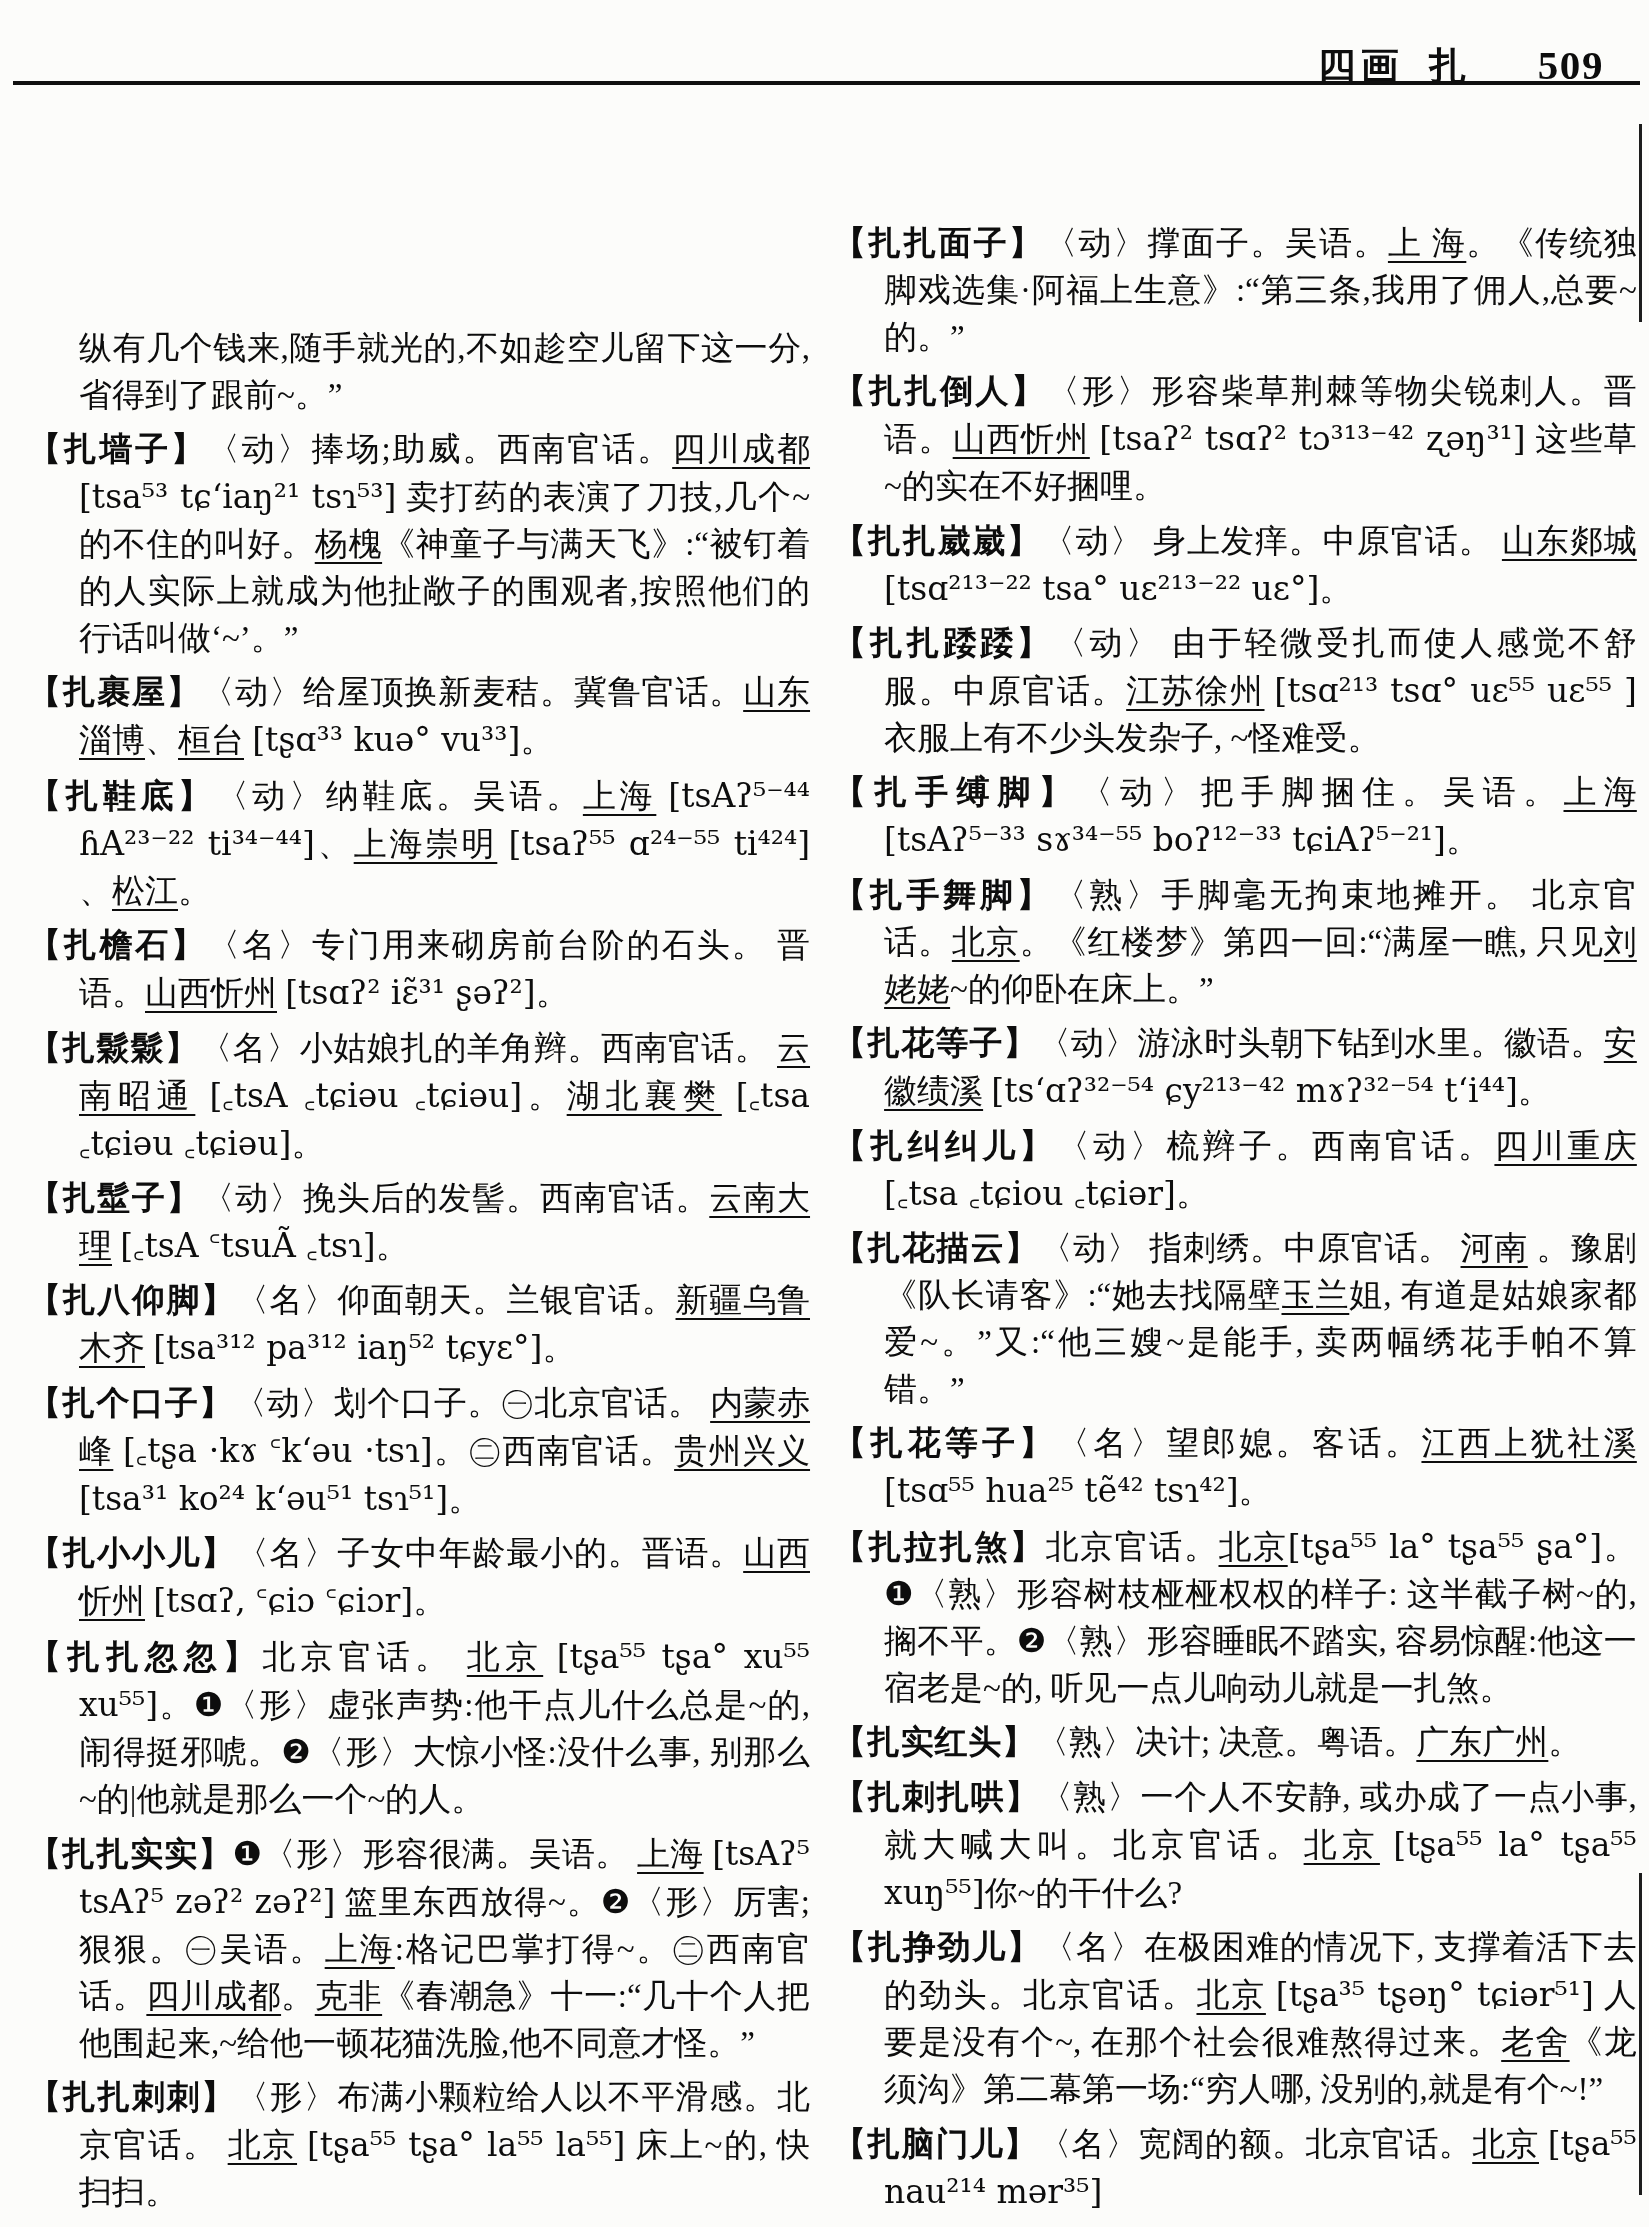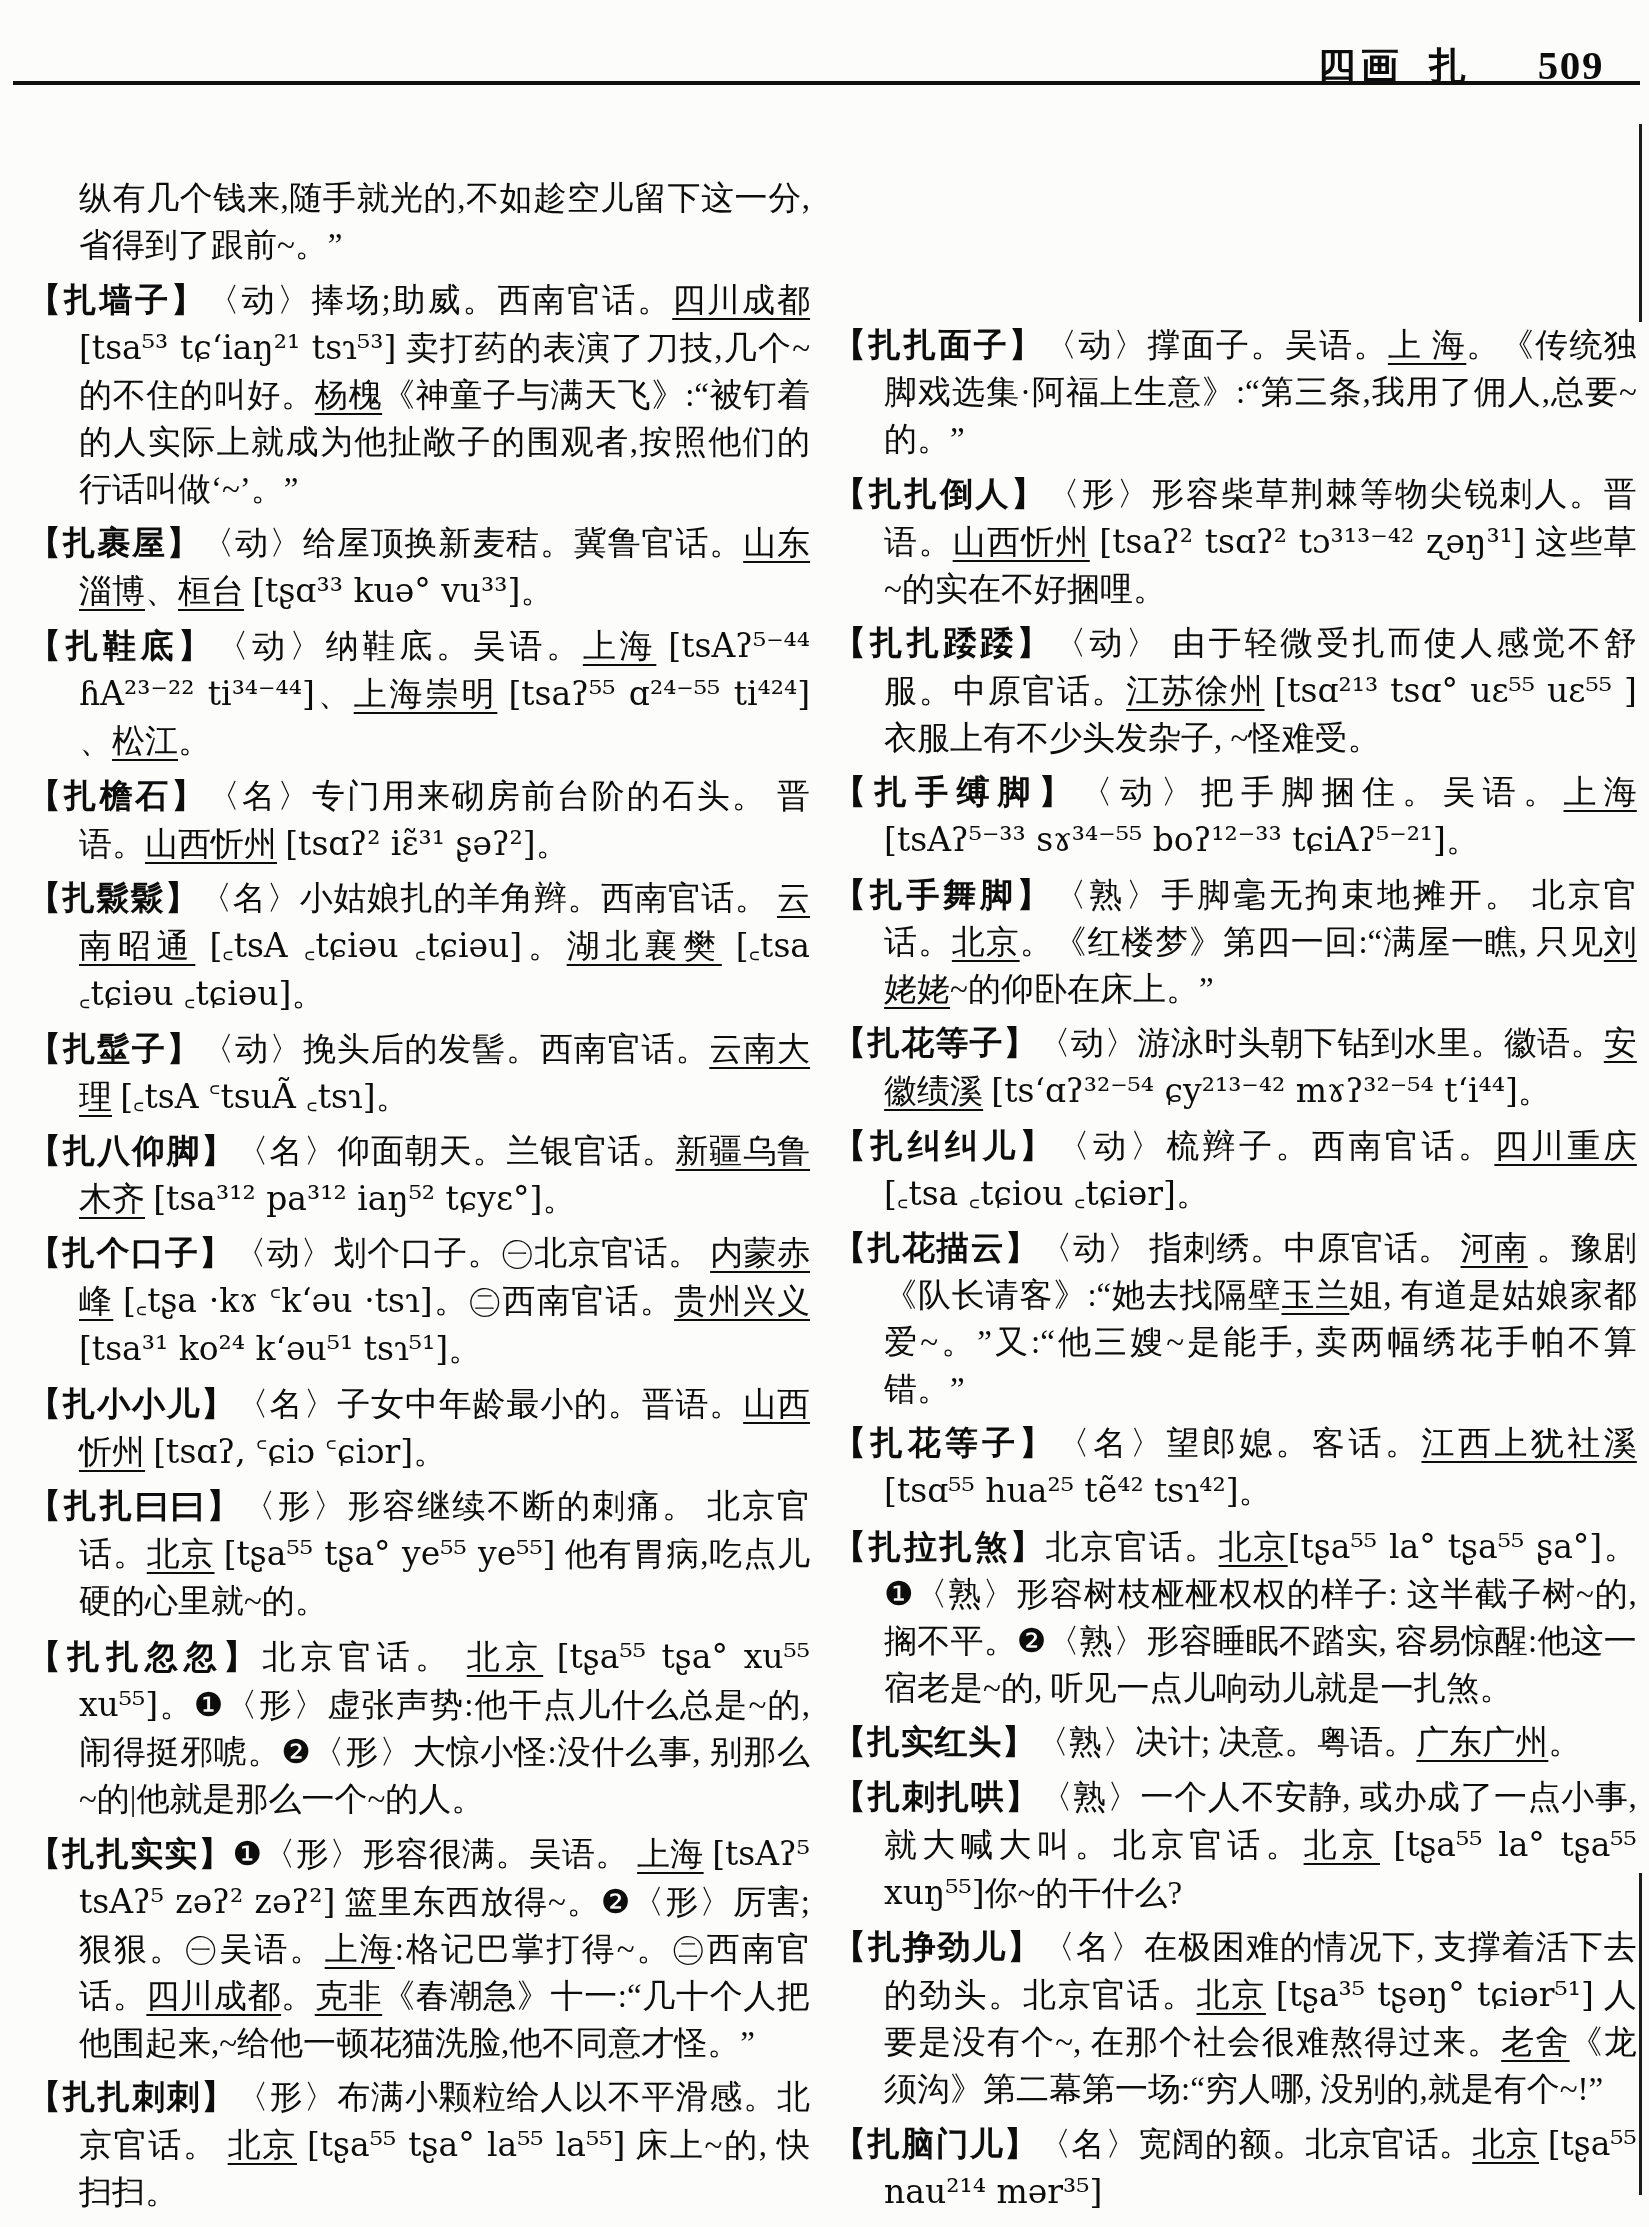--- a/index.html
+++ b/index.html
@@ -55,29 +55,29 @@
       <div class="entry cont"><span>纵有几个钱来,随手就光的,不如趁空儿留下这一分,省得到了跟前~。”</span></div>
       <div class="entry"><span class="head">【扎墙子】</span><span>〈动〉捧场;助威。西南官话。</span><span class="u">四川成都</span><span> </span><span class="ph">[tsa⁵³ tɕ‘iaŋ²¹ tsɿ⁵³]</span><span> 卖打药的表演了刀技,几个~的不住的叫好。</span><span class="u">杨槐</span><span>《神童子与满天飞》:“被钉着的人实际上就成为他扯敞子的围观者,按照他们的行话叫做‘~’。”</span></div>
       <div class="entry"><span class="head">【扎裹屋】</span><span>〈动〉给屋顶换新麦秸。冀鲁官话。</span><span class="u">山东淄博</span><span>、</span><span class="u">桓台</span><span> </span><span class="ph">[tʂɑ³³ kuə° vu³³]</span><span>。</span></div>
       <div class="entry"><span class="head">【扎鞋底】</span><span>〈动〉纳鞋底。吴语。</span><span class="u">上海</span><span> </span><span class="ph">[tsAʔ⁵⁻⁴⁴ ɦA²³⁻²² ti³⁴⁻⁴⁴]</span><span>、</span><span class="u">上海崇明</span><span> </span><span class="ph">[tsaʔ⁵⁵ ɑ²⁴⁻⁵⁵ ti⁴²⁴]</span><span> 、</span><span class="u">松江</span><span>。</span></div>
       <div class="entry"><span class="head">【扎檐石】</span><span>〈名〉专门用来砌房前台阶的石头。 晋语。</span><span class="u">山西忻州</span><span> </span><span class="ph">[tsɑʔ² iɛ̃³¹ ʂəʔ²]</span><span>。</span></div>
       <div class="entry"><span class="head">【扎鬏鬏】</span><span>〈名〉小姑娘扎的羊角辫。西南官话。 </span><span class="u">云南昭通</span><span> </span><span class="ph">[꜀tsA ꜀tɕiəu ꜀tɕiəu]</span><span>。</span><span class="u">湖北襄樊</span><span> </span><span class="ph">[꜀tsa ꜀tɕiəu ꜀tɕiəu]</span><span>。</span></div>
       <div class="entry"><span class="head">【扎髽子】</span><span>〈动〉挽头后的发髻。西南官话。</span><span class="u">云南大理</span><span> </span><span class="ph">[꜀tsA ꜂tsuÃ ꜀tsɿ]</span><span>。</span></div>
       <div class="entry"><span class="head">【扎八仰脚】</span><span>〈名〉仰面朝天。兰银官话。</span><span class="u">新疆乌鲁木齐</span><span> </span><span class="ph">[tsa³¹² pa³¹² iaŋ⁵² tɕyɛ°]</span><span>。</span></div>
       <div class="entry"><span class="head">【扎个口子】</span><span>〈动〉划个口子。㊀北京官话。 </span><span class="u">内蒙赤峰</span><span> </span><span class="ph">[꜀tʂa ·kɤ ꜂k‘əu ·tsɿ]</span><span>。㊁西南官话。</span><span class="u">贵州兴义</span><span> </span><span class="ph">[tsa³¹ ko²⁴ k‘əu⁵¹ tsɿ⁵¹]</span><span>。</span></div>
       <div class="entry"><span class="head">【扎小小儿】</span><span>〈名〉子女中年龄最小的。晋语。</span><span class="u">山西忻州</span><span> </span><span class="ph">[tsɑʔ, ꜂ɕiɔ ꜂ɕiɔr]</span><span>。</span></div>
-      <div class="entry"><span class="head">【扎扎曰曰】</span><span>〈形〉形容继续不断的刺痛。 北京官话。</span><span class="u">北京</span><span> </span><span class="ph">[tʂa⁵⁵ tʂa° ye⁵⁵ ye⁵⁵]</span><span> 他有胃病,吃点儿硬的心里就~的。</span></div>
       <div class="entry"><span class="head">【扎扎忽忽】</span><span>北京官话。 </span><span class="u">北京</span><span> </span><span class="ph">[tʂa⁵⁵ tʂa° xu⁵⁵ xu⁵⁵]</span><span>。❶〈形〉虚张声势:他干点儿什么总是~的, 闹得挺邪唬。❷〈形〉大惊小怪:没什么事, 别那么~的|他就是那么一个~的人。</span></div>
       <div class="entry"><span class="head">【扎扎实实】</span><span>❶〈形〉形容很满。吴语。 </span><span class="u">上海</span><span> </span><span class="ph">[tsAʔ⁵ tsAʔ⁵ zəʔ² zəʔ²]</span><span> 篮里东西放得~。❷〈形〉厉害; 狠狠。㊀吴语。</span><span class="u">上海</span><span>:格记巴掌打得~。㊁西南官话。</span><span class="u">四川成都</span><span>。</span><span class="u">克非</span><span>《春潮急》十一:“几十个人把他围起来,~给他一顿花猫洗脸,他不同意才怪。”</span></div>
       <div class="entry"><span class="head">【扎扎刺刺】</span><span>〈形〉布满小颗粒给人以不平滑感。北京官话。 </span><span class="u">北京</span><span> </span><span class="ph">[tʂa⁵⁵ tʂa° la⁵⁵ la⁵⁵]</span><span> 床上~的, 快扫扫。</span></div>
     </div>
   <div class="col-divider"></div>
   <div class="col right-col">
       <div class="entry"><span class="head">【扎扎面子】</span><span>〈动〉撑面子。吴语。</span><span class="u">上 海</span><span>。《传统独脚戏选集·阿福上生意》:“第三条,我用了佣人,总要~的。”</span></div>
       <div class="entry"><span class="head">【扎扎倒人】</span><span>〈形〉形容柴草荆棘等物尖锐刺人。晋语。</span><span class="u">山西忻州</span><span> </span><span class="ph">[tsaʔ² tsɑʔ² tɔ³¹³⁻⁴² ʐəŋ³¹]</span><span> 这些草~的实在不好捆哩。</span></div>
+      <div class="entry"><span class="head">【扎扎崴崴】</span><span>〈动〉 身上发痒。中原官话。 </span><span class="u">山东郯城</span><span> </span><span class="ph">[tsɑ²¹³⁻²² tsa° uɛ²¹³⁻²² uɛ°]</span><span>。</span></div>
       <div class="entry"><span class="head">【扎扎踒踒】</span><span>〈动〉 由于轻微受扎而使人感觉不舒服。中原官话。</span><span class="u">江苏徐州</span><span> </span><span class="ph">[tsɑ²¹³ tsɑ° uɛ⁵⁵ uɛ⁵⁵ ]</span><span> 衣服上有不少头发杂子, ~怪难受。</span></div>
       <div class="entry"><span class="head">【扎手缚脚】</span><span>〈动〉把手脚捆住。吴语。</span><span class="u">上海</span><span> </span><span class="ph">[tsAʔ⁵⁻³³ sɤ³⁴⁻⁵⁵ boʔ¹²⁻³³ tɕiAʔ⁵⁻²¹]</span><span>。</span></div>
       <div class="entry"><span class="head">【扎手舞脚】</span><span>〈熟〉手脚毫无拘束地摊开。 北京官话。</span><span class="u">北京</span><span>。《红楼梦》第四一回:“满屋一瞧, 只见</span><span class="u">刘姥姥</span><span>~的仰卧在床上。”</span></div>
       <div class="entry"><span class="head">【扎花等子】</span><span>〈动〉游泳时头朝下钻到水里。徽语。</span><span class="u">安徽绩溪</span><span> </span><span class="ph">[ts‘ɑʔ³²⁻⁵⁴ ɕy²¹³⁻⁴² mɤʔ³²⁻⁵⁴ t‘i⁴⁴]</span><span>。</span></div>
       <div class="entry"><span class="head">【扎纠纠儿】</span><span>〈动〉梳辫子。西南官话。</span><span class="u">四川重庆</span><span> </span><span class="ph">[꜀tsa ꜀tɕiou ꜀tɕiər]</span><span>。</span></div>
       <div class="entry"><span class="head">【扎花描云】</span><span>〈动〉 指刺绣。中原官话。 </span><span class="u">河南</span><span> 。豫剧《队长请客》:“她去找隔壁</span><span class="u">玉兰</span><span>姐, 有道是姑娘家都爱~。”又:“他三嫂~是能手, 卖两幅绣花手帕不算错。”</span></div>
       <div class="entry"><span class="head">【扎花等子】</span><span>〈名〉望郎媳。客话。</span><span class="u">江西上犹社溪</span><span class="ph">[tsɑ⁵⁵ hua²⁵ tẽ⁴² tsɿ⁴²]</span><span>。</span></div>
       <div class="entry"><span class="head">【扎拉扎煞】</span><span>北京官话。</span><span class="u">北京</span><span class="ph">[tʂa⁵⁵ la° tʂa⁵⁵ ʂa°]</span><span>。❶〈熟〉形容树枝桠桠权权的样子: 这半截子树~的,搁不平。❷〈熟〉形容睡眠不踏实, 容易惊醒:他这一宿老是~的, 听见一点儿响动儿就是一扎煞。</span></div>
       <div class="entry"><span class="head">【扎实红头】</span><span>〈熟〉决计; 决意。粤语。</span><span class="u">广东广州</span><span>。</span></div>
       <div class="entry"><span class="head">【扎刺扎哄】</span><span>〈熟〉一个人不安静, 或办成了一点小事, 就大喊大叫。北京官话。</span><span class="u">北京</span><span> </span><span class="ph">[tʂa⁵⁵ la° tʂa⁵⁵ xuŋ⁵⁵]</span><span>你~的干什么?</span></div>

